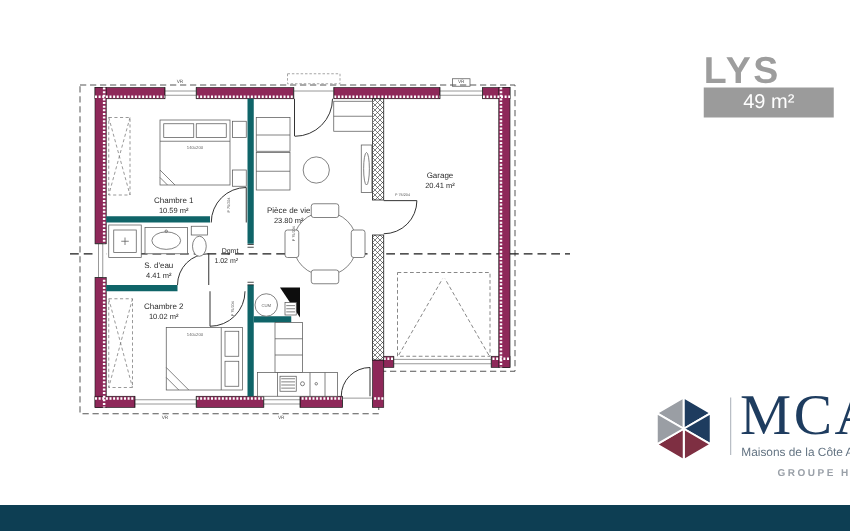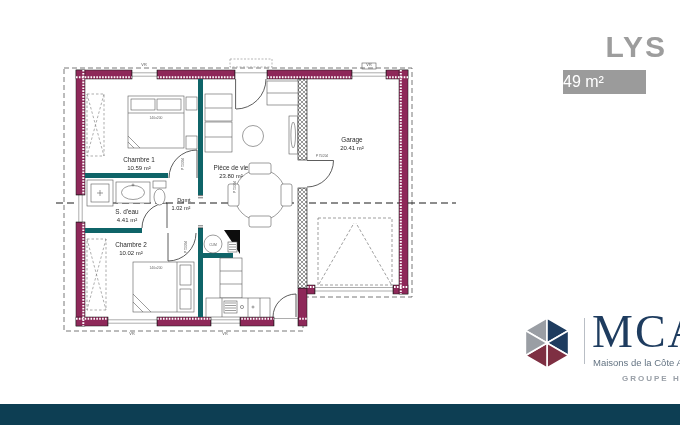--- a/index.html
+++ b/index.html
@@ -25,24 +25,24 @@
   .gdoor{stroke:#777;stroke-width:0.7;fill:none;stroke-dasharray:3,2;}
   text{font-family:"Liberation Sans",sans-serif;}
   .rlabel{font-size:6.4px;fill:#2b2b2b;}
   .alabel{font-size:6px;fill:#2b2b2b;}
   .dlabel{font-size:5.6px;fill:#2b2b2b;}
   .tiny{font-size:3.4px;fill:#666;}
   .vr{font-size:3.8px;fill:#555;}
   .plab{font-size:3px;fill:#555;}
 
   
-  .model-title{position:absolute;left:563px;top:30px;width:104px;text-align:right;
+  .model-title{position:absolute;left:563px;top:40px;width:104px;text-align:left;
     font-size:30px;font-weight:bold;color:#9d9d9d;letter-spacing:2px;}
-  .area-badge{position:absolute;left:563px;top:70px;width:83px;height:24px;
-    background:#9b9b9b;color:#fff;font-size:16px;line-height:24px;}
+  .area-badge{position:absolute;left:563px;top:70px;width:104px;height:24px;
+    background:#9b9b9b;color:#fff;font-size:16px;line-height:24px;text-align:center;}
 
   
   .branding{position:absolute;left:518px;top:310px;width:230px;height:84px;}
   .cube{position:absolute;left:0;top:6px;width:58px;height:54px;}
   .brand-divider{position:absolute;left:66px;top:8px;width:1px;height:46px;background:#b9bec5;}
   .brand-name{position:absolute;left:74px;top:-5px;font-family:"Liberation Serif",serif;
     font-size:46px;color:#1e3c5f;letter-spacing:2px;white-space:nowrap;}
   .brand-subtitle{position:absolute;left:75px;top:47px;font-size:9.5px;color:#647483;white-space:nowrap;}
   .brand-group{position:absolute;left:104px;top:64px;font-size:8px;letter-spacing:2px;
     color:#9aa0a8;font-weight:bold;white-space:nowrap;}

